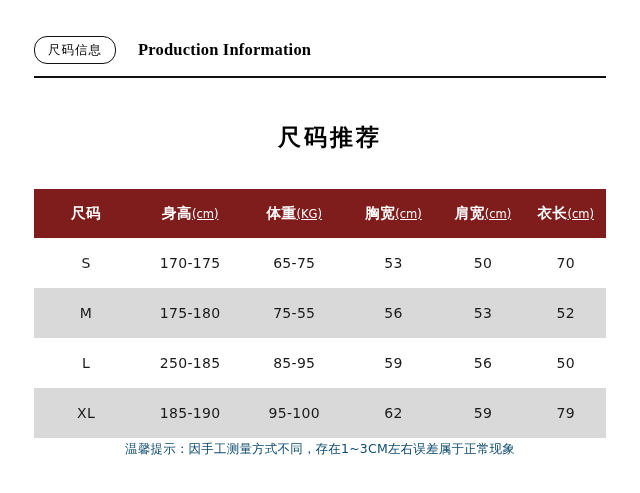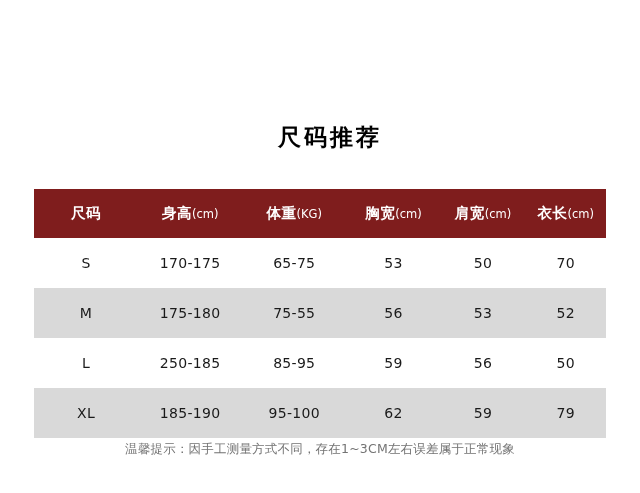--- a/index.html
+++ b/index.html
@@ -91,20 +91,21 @@
     color: #ffffff;
     height: 47px;
     font-weight: bold;
     font-size: 14.5px;
     letter-spacing: 0.5px;
   }
   table.size-table thead th .unit {
     font-size: 11.5px;
     font-weight: normal;
     letter-spacing: 0;
+    text-decoration: underline;
   }
   table.size-table tbody td {
     height: 48px;
     color: #1a1a1a;
     letter-spacing: 0.3px;
   }
   table.size-table tbody tr.alt td {
     background: #d9d9d9;
   }
   table.size-table tbody tr.plain td {
@@ -118,30 +119,34 @@
   col.c5 { width: 14.1%; }
 
   
   .footnote {
     position: absolute;
     left: 0;
     top: 441px;
     width: 640px;
     text-align: center;
     font-size: 12.5px;
-    color: #737373;
+    color: #0c4a6e;
     letter-spacing: 0.2px;
     font-family: "DejaVu Sans", "Liberation Sans", sans-serif;
   }
 </style>
 </head>
 <body>
 
 <div class="page">
 
+  <div class="header">
+    <span class="badge">尺码信息</span>
+    <span class="header-title">Production Information</span>
+  </div>
 
   <div class="section-title">尺码推荐</div>
 
   <div class="table-wrap">
     <table class="size-table">
       <colgroup>
         <col class="c0">
           <col class="c1">
           <col class="c2">
           <col class="c3">

